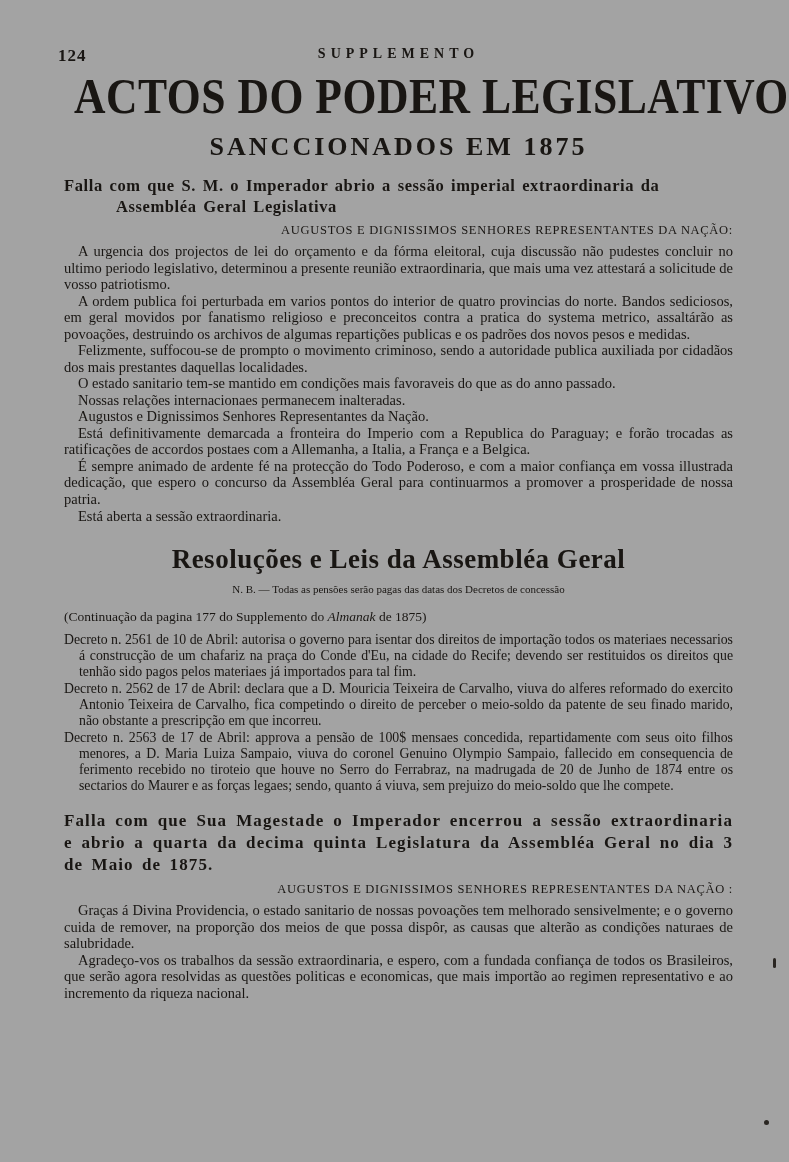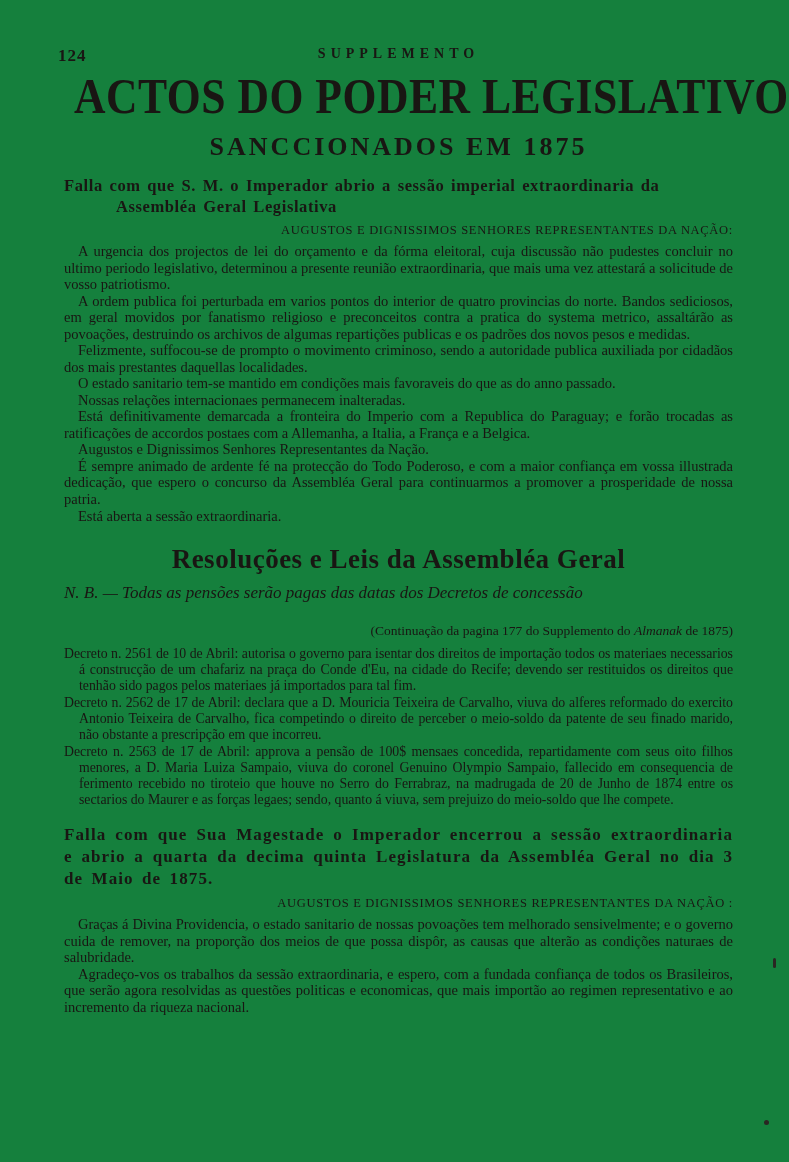--- a/index.html
+++ b/index.html
@@ -5,21 +5,21 @@
   html, body { margin: 0; padding: 0; }
   body {
     width: 789px; height: 1162px;
     background: #e9e7e2;
     font-family: "Liberation Serif", "DejaVu Serif", serif;
   }
   .page {
     position: relative;
     width: 789px; height: 1162px;
     box-sizing: border-box;
-    background: #15803d;
+    background: #a3a3a3;
     color: #191613;
     padding: 44px 56px 16px 64px;
     overflow: hidden;
   }
   
   .page-header { position: relative; height: 22px; text-align: center; }
   .page-number {
     position: absolute; left: -6px; top: 2px;
     font-size: 17px; font-weight: bold; letter-spacing: 1px;
   }
@@ -86,27 +86,26 @@
   .sig-title { font-size: 11.5px; letter-spacing: 0.6px; }
   .section-title {
     margin: 20px 0 8px 0;
     text-align: center;
     font-size: 27px;
     font-weight: bold;
     letter-spacing: 0.5px;
   }
   .nb {
     margin: 4px 0 3px 0;
-    text-align: left;
-    font-style: italic;
-    font-size: 17px;
+    text-align: center;
+    font-size: 11px;
   }
   .continuation {
-    margin: 20px 0 7px 0;
-    text-align: right;
+    margin: 14px 0 7px 0;
+    text-align: left;
     font-size: 13.5px;
     font-family: Liberation Serif, serif;
   }
   .continuation .italic { font-style: italic; }
   .decree {
     margin: 0 0 1px 0;
     font-size: 13.8px;
     line-height: 1.16;
     text-align: justify;
     padding-left: 15px;
@@ -136,22 +135,22 @@
   <h2 class="subtitle">SANCCIONADOS EM 1875</h2>
 
   <section>
     <h3 class="speech-heading">Falla com que S. M. o Imperador abrio a sessão imperial extraordinaria da Assembléa Geral Legislativa</h3>
     <p class="salutation">AUGUSTOS E DIGNISSIMOS SENHORES REPRESENTANTES DA NAÇÃO:</p>
     <p class="body-para">A urgencia dos projectos de lei do orçamento e da fórma eleitoral, cuja discussão não pudestes concluir no ultimo periodo legislativo, determinou a presente reunião extraordinaria, que mais uma vez attestará a solicitude de vosso patriotismo.</p>
     <p class="body-para">A ordem publica foi perturbada em varios pontos do interior de quatro provincias do norte. Bandos sediciosos, em geral movidos por fanatismo religioso e preconceitos contra a pratica do systema metrico, assaltárão as povoações, destruindo os archivos de algumas repartições publicas e os padrões dos novos pesos e medidas.</p>
     <p class="body-para">Felizmente, suffocou-se de prompto o movimento criminoso, sendo a autoridade publica auxiliada por cidadãos dos mais prestantes daquellas localidades.</p>
     <p class="body-para">O estado sanitario tem-se mantido em condições mais favoraveis do que as do anno passado.</p>
     <p class="body-para">Nossas relações internacionaes permanecem inalteradas.</p>
+    <p class="body-para">Augustos e Dignissimos Senhores Representantes da Nação.</p>
     <p class="body-para">Está definitivamente demarcada a fronteira do Imperio com a Republica do Paraguay; e forão trocadas as ratificações de accordos postaes com a Allemanha, a Italia, a França e a Belgica.</p>
-    <p class="body-para">Augustos e Dignissimos Senhores Representantes da Nação.</p>
     <p class="body-para">É sempre animado de ardente fé na protecção do Todo Poderoso, e com a maior confiança em vossa illustrada dedicação, que espero o concurso da Assembléa Geral para continuarmos a promover a prosperidade de nossa patria.</p>
     <p class="body-para">Está aberta a sessão extraordinaria.</p>
   </section>
 
   <section>
     <h2 class="section-title">Resoluções e Leis da Assembléa Geral</h2>
     <p class="nb">N. B. — Todas as pensões serão pagas das datas dos Decretos de concessão</p>
     <p class="continuation"><span>(Continuação da pagina 177 do Supplemento do </span><span class="italic">Almanak</span><span> de 1875)</span></p>
     <p class="decree">Decreto n. 2561 de 10 de Abril: autorisa o governo para isentar dos direitos de importação todos os materiaes necessarios á construcção de um chafariz na praça do Conde d'Eu, na cidade do Recife; devendo ser restituidos os direitos que tenhão sido pagos pelos materiaes já importados para tal fim.</p>
     <p class="decree">Decreto n. 2562 de 17 de Abril: declara que a D. Mouricia Teixeira de Carvalho, viuva do alferes reformado do exercito Antonio Teixeira de Carvalho, fica competindo o direito de perceber o meio-soldo da patente de seu finado marido, não obstante a prescripção em que incorreu.</p>

